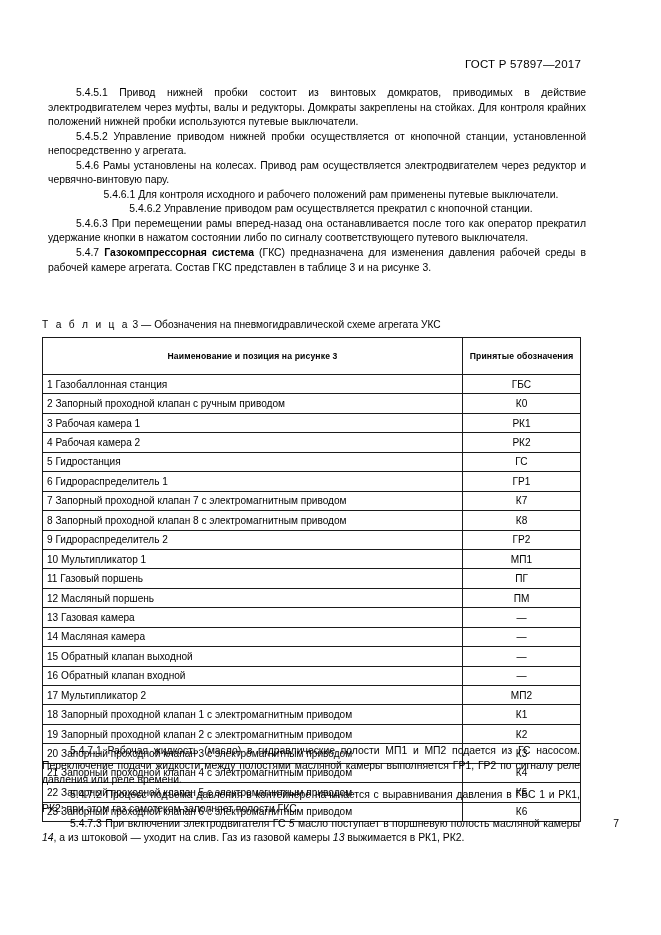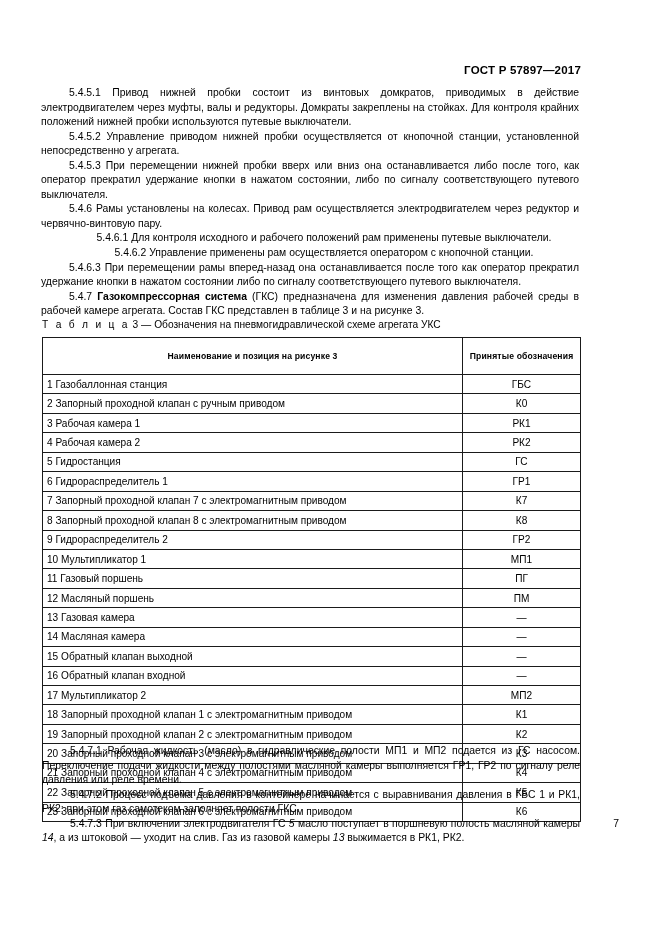--- a/index.html
+++ b/index.html
@@ -18,32 +18,32 @@
     position: relative;
     width: 661px;
     height: 935px;
     box-sizing: border-box;
     overflow: hidden;
   }
 
   
   .doc-header {
     position: absolute;
-    top: 64px;
+    top: 58px;
     right: 80px;
     font-size: 11.5px;
-    font-weight: bold;
+    font-weight: normal;
     letter-spacing: 0.2px;
     white-space: nowrap;
   }
 
   
   .content {
     position: absolute;
-    left: 41px;
+    left: 48px;
     top: 86px;
     width: 538px;
   }
   p.para {
     margin: 0 0 0 0;
     font-size: 10.4px;
     line-height: 14.55px;
     text-align: justify;
     text-indent: 28px;
     text-justify: inter-word;
@@ -134,24 +134,23 @@
 </head>
 <body>
 
 <div class="page">
 
   <div class="doc-header">ГОСТ Р 57897—2017</div>
 
   <div class="content">
     <p class="para">5.4.5.1 Привод нижней пробки состоит из винтовых домкратов, приводимых в действие электродвигателем через муфты, валы и редукторы. Домкраты закреплены на стойках. Для контроля крайних положений нижней пробки используются путевые выключатели.</p>
     <p class="para">5.4.5.2 Управление приводом нижней пробки осуществляется от кнопочной станции, установленной непосредственно у агрегата.</p>
-    <p class="para">5.4.5.3 При перемещении нижней пробки вверх или вниз она останавливается либо после того, как оператор прекратил удержание кнопки в нажатом состоянии, либо по сигналу соответствующего путевого выключателя.</p>
     <p class="para">5.4.6 Рамы установлены на колесах. Привод рам осуществляется электродвигателем через редуктор и червячно-винтовую пару.</p>
     <p class="para tight">5.4.6.1 Для контроля исходного и рабочего положений рам применены путевые выключатели.</p>
-    <p class="para tight">5.4.6.2 Управление применены рам осуществляется оператором с кнопочной станции.</p>
+    <p class="para tight">5.4.6.2 Управление приводом рам осуществляется прекратил с кнопочной станции.</p>
     <p class="para">5.4.6.3 При перемещении рамы вперед-назад она останавливается после того как оператор прекратил удержание кнопки в нажатом состоянии либо по сигналу соответствующего путевого выключателя.</p>
     <p class="para"><span>5.4.7 </span><span class="b">Газокомпрессорная система</span><span> (ГКС) предназначена для изменения давления рабочей среды в рабочей камере агрегата. Состав ГКС представлен в таблице 3 и на рисунке 3.</span></p>
   </div>
 
   <div class="table-caption">
     <span class="spaced">Т а б л и ц а</span>
     <span>3</span>
     <span>—</span>
     <span>Обозначения на пневмогидравлической схеме агрегата УКС</span>
   </div>

